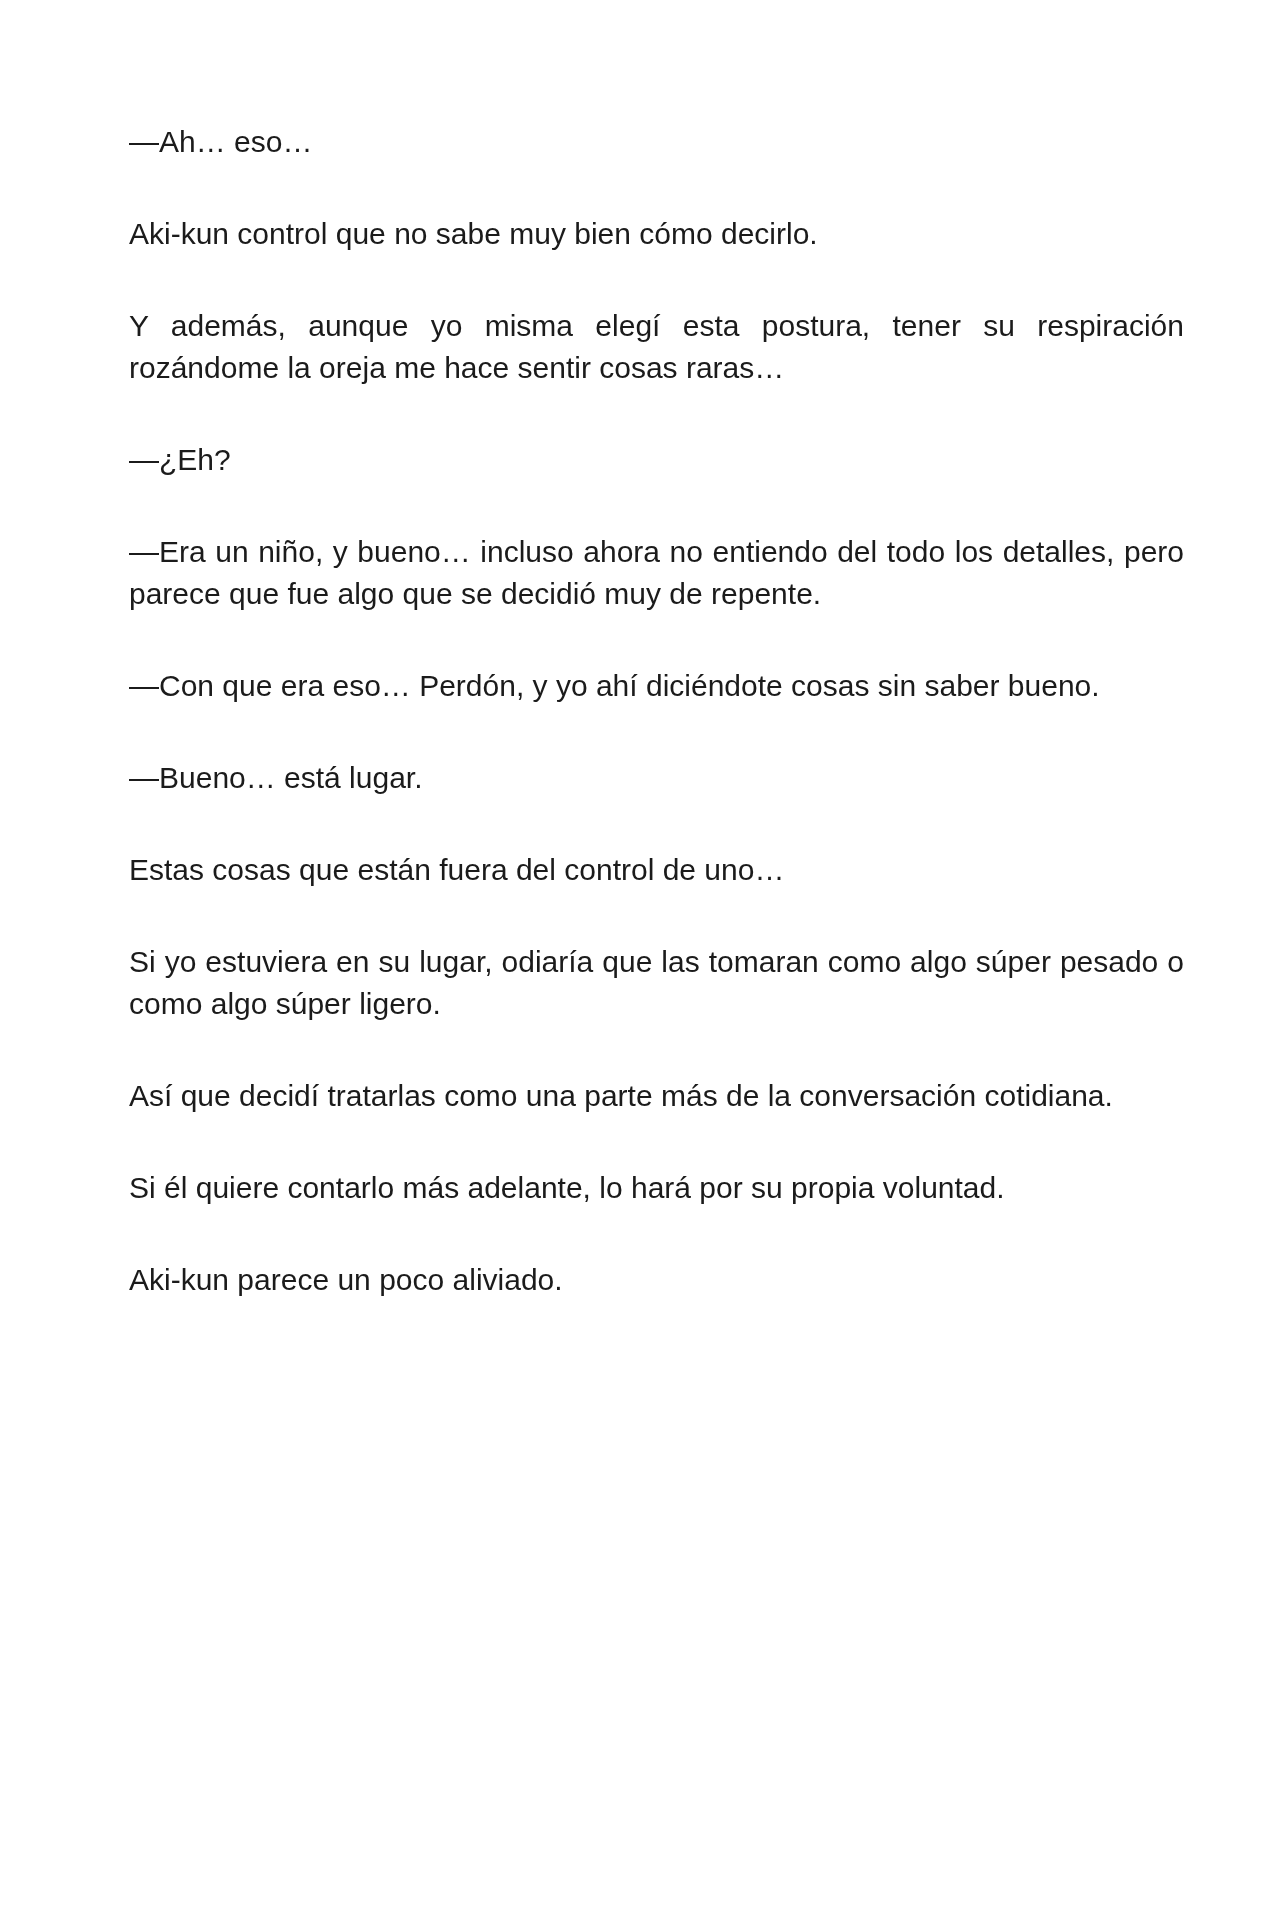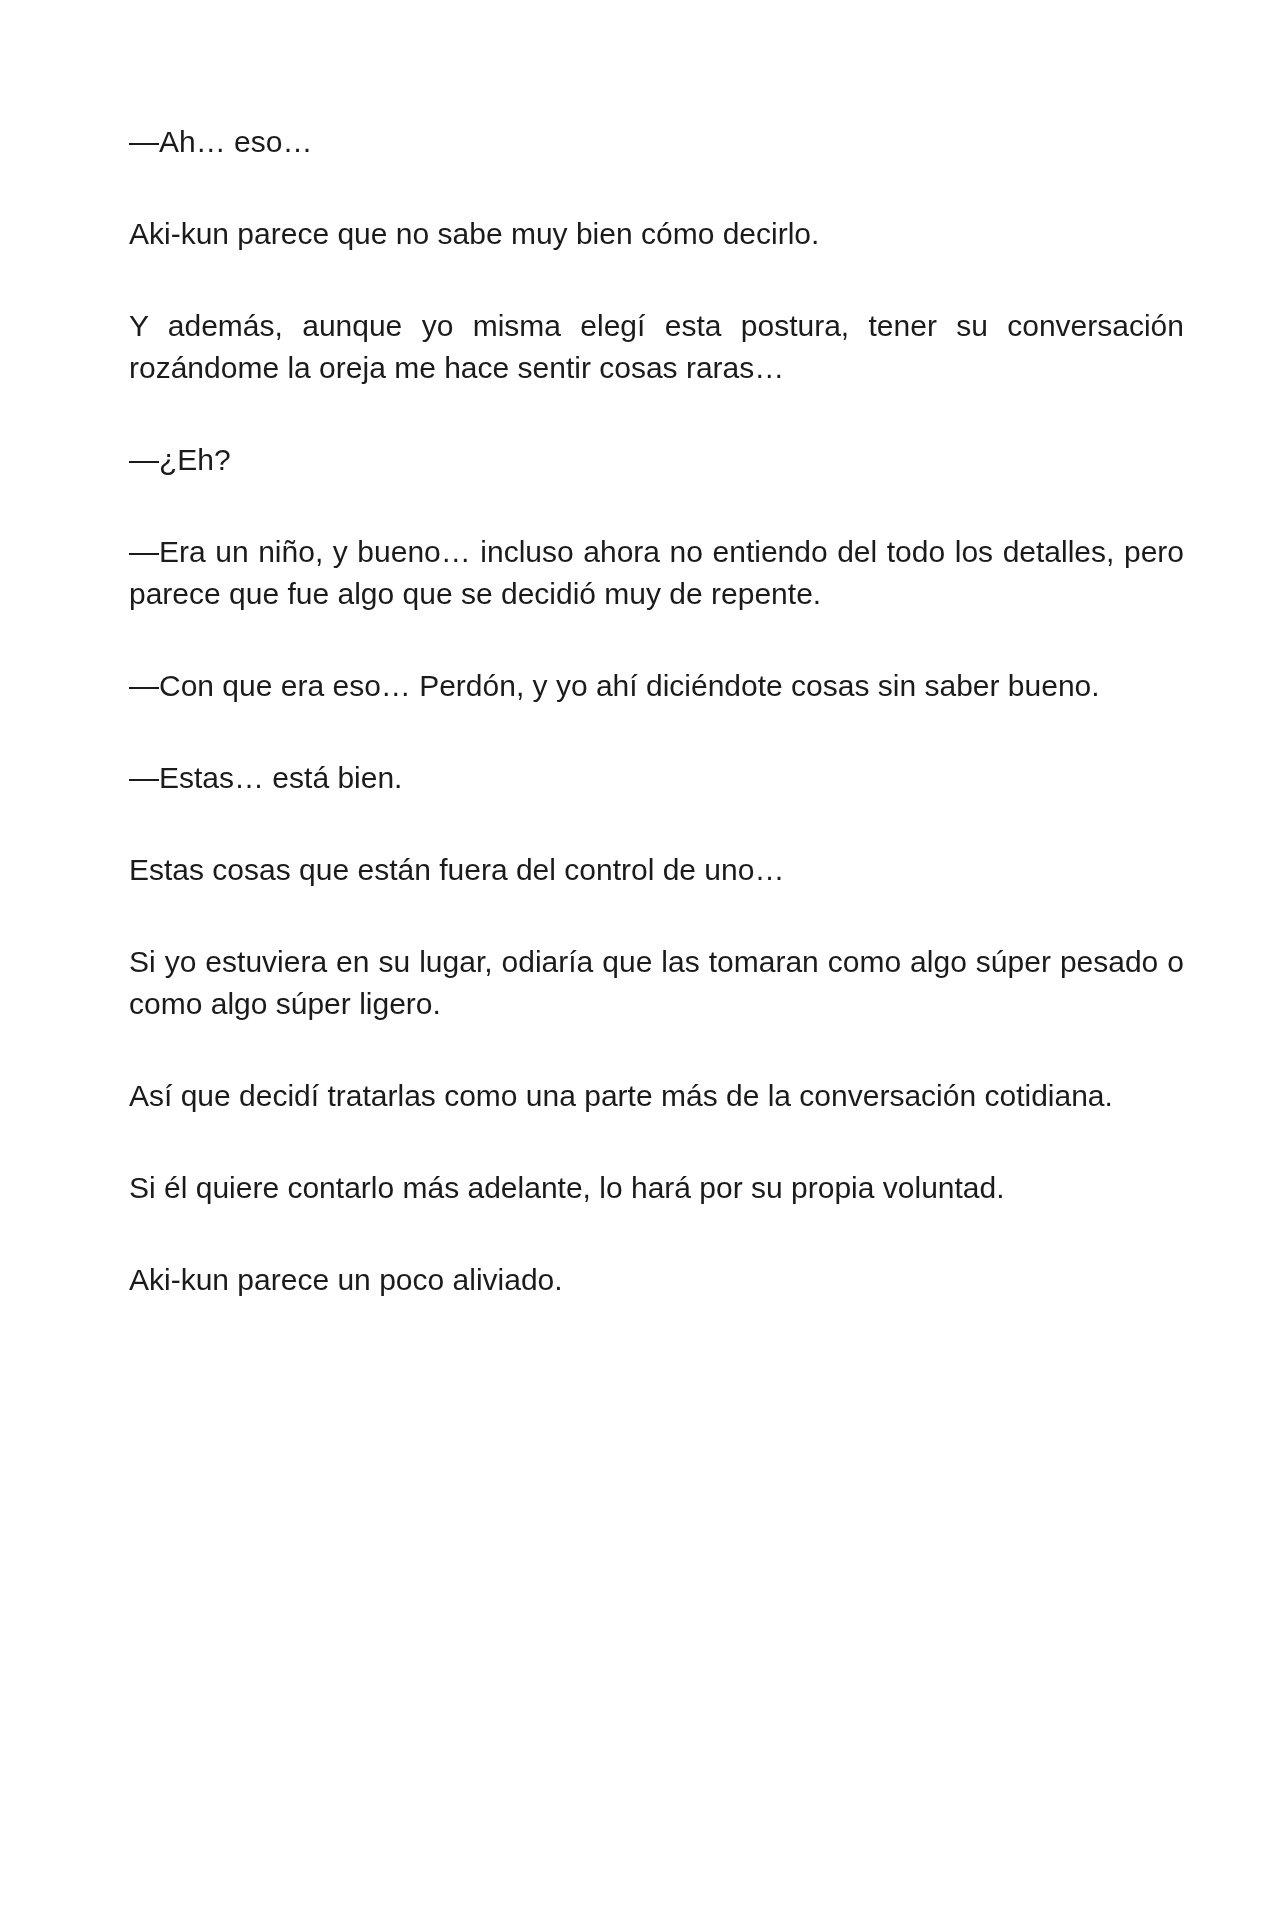--- a/index.html
+++ b/index.html
@@ -28,25 +28,25 @@
     text-align: justify;
     letter-spacing: 0;
   }
 </style>
 </head>
 <body>
 
 <main class="page">
   <div class="text-column">
     <p>—Ah… eso…</p>
-    <p>Aki-kun parece que no sabe muy bien cómo decirlo.</p>
-    <p>Y además, aunque yo misma elegí esta postura, tener su conversación rozándome la oreja me hace sentir cosas raras…</p>
+    <p>Aki-kun control que no sabe muy bien cómo decirlo.</p>
+    <p>Y además, aunque yo misma elegí esta postura, tener su respiración rozándome la oreja me hace sentir cosas raras…</p>
     <p>—¿Eh?</p>
     <p>—Era un niño, y bueno… incluso ahora no entiendo del todo los detalles, pero parece que fue algo que se decidió muy de repente.</p>
     <p>—Con que era eso… Perdón, y yo ahí diciéndote cosas sin saber bueno.</p>
-    <p>—Estas… está bien.</p>
+    <p>—Bueno… está lugar.</p>
     <p>Estas cosas que están fuera del control de uno…</p>
     <p>Si yo estuviera en su lugar, odiaría que las tomaran como algo súper pesado o como algo súper ligero.</p>
     <p>Así que decidí tratarlas como una parte más de la conversación cotidiana.</p>
     <p>Si él quiere contarlo más adelante, lo hará por su propia voluntad.</p>
     <p>Aki-kun parece un poco aliviado.</p>
   </div>
 </main>
 
 </body></html>

